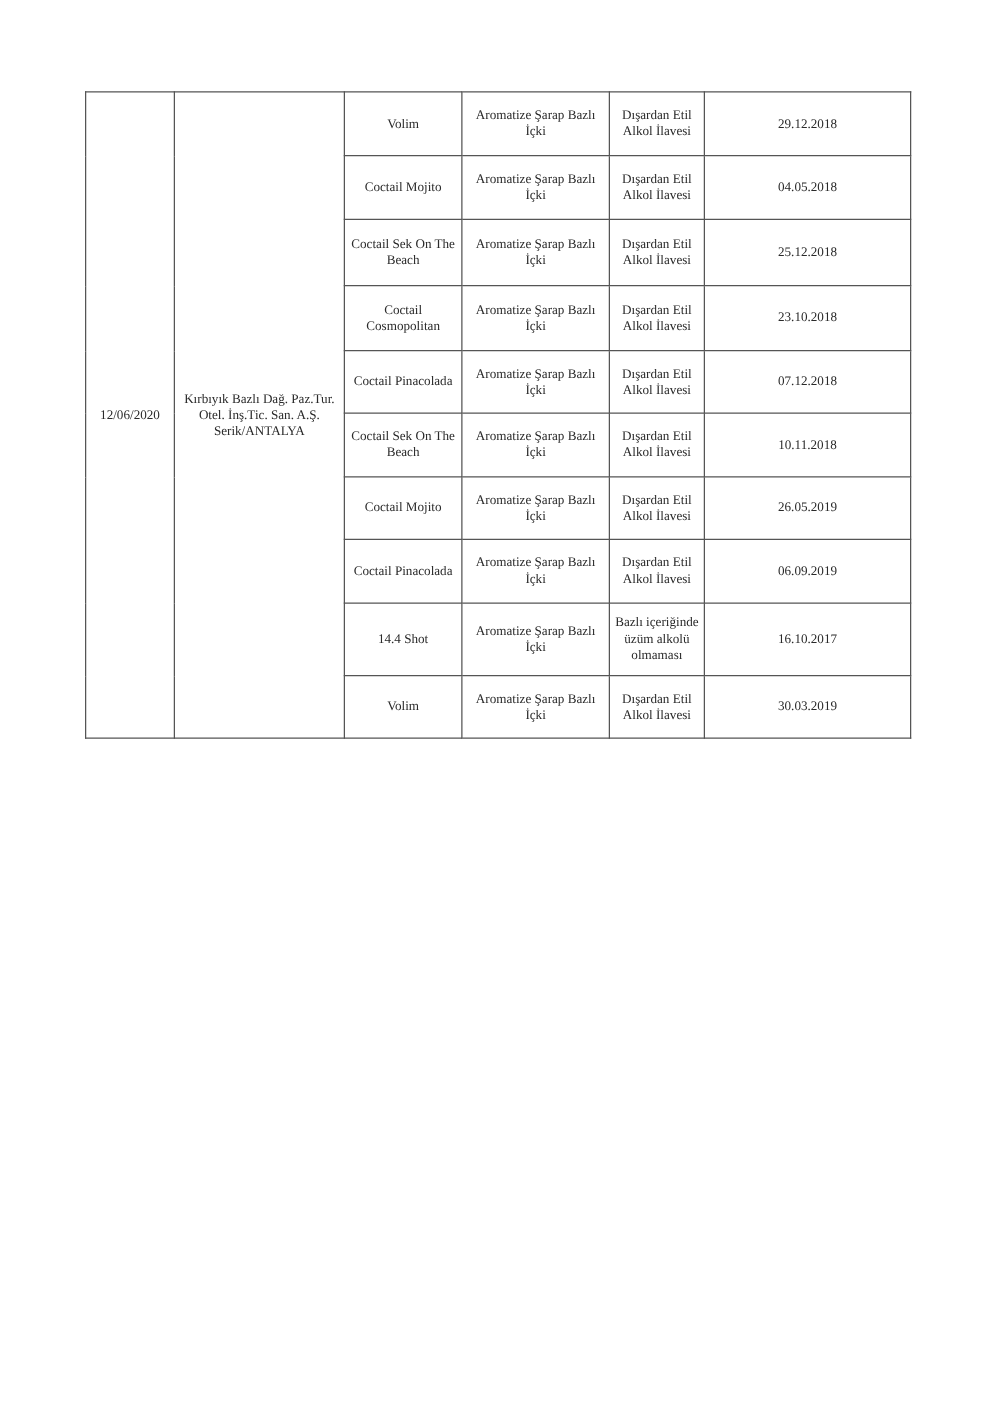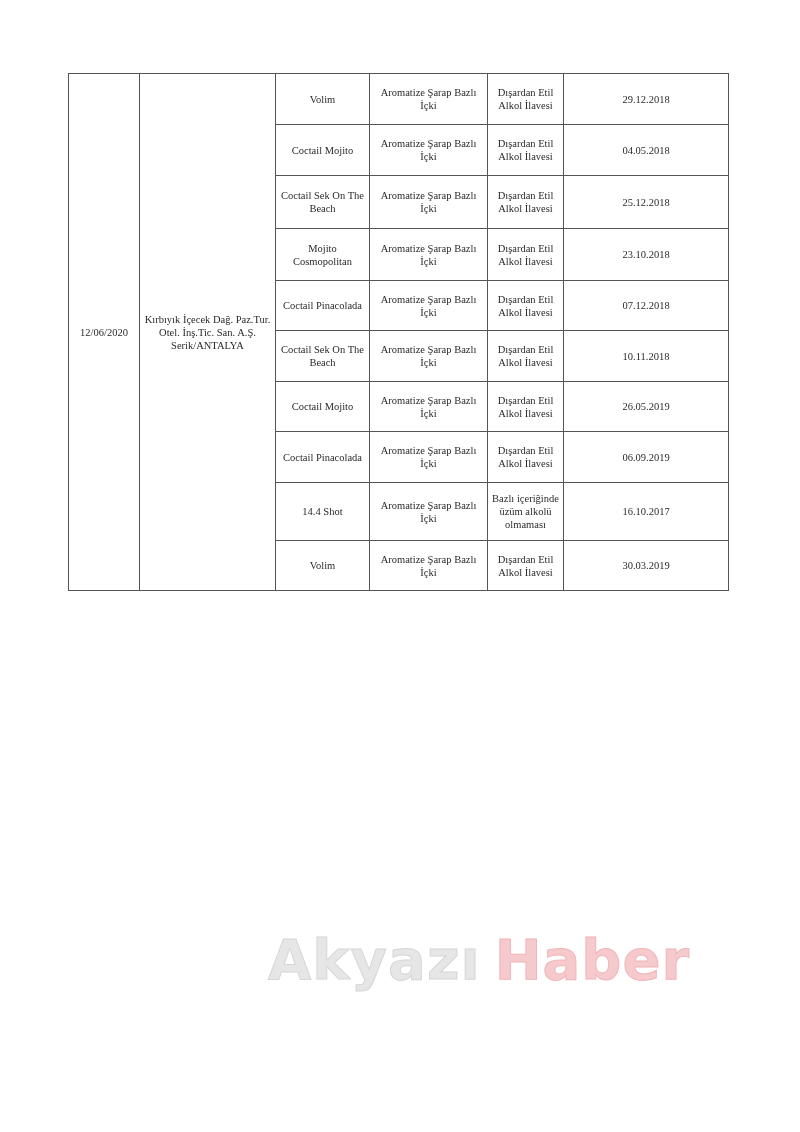--- a/index.html
+++ b/index.html
@@ -74,40 +74,40 @@
       <col class="c-date">
         <col class="c-company">
         <col class="c-product">
         <col class="c-type">
         <col class="c-reason">
         <col class="c-prod-date">
     </colgroup>
     <tbody>
       <tr style="height:51px">
         <td rowspan="10">12/06/2020</td>
-        <td rowspan="10">Kırbıyık İçecek Dağ. Paz.Tur. Otel. İnş.Tic. San. A.Ş. Serik/ANTALYA</td>
+        <td rowspan="10">Kırbıyık Bazlı Dağ. Paz.Tur. Otel. İnş.Tic. San. A.Ş. Serik/ANTALYA</td>
         <td>Volim</td>
         <td>Aromatize Şarap Bazlı İçki</td>
         <td>Dışardan Etil Alkol İlavesi</td>
         <td>29.12.2018</td>
       </tr>
       <tr style="height:51px">
         <td>Coctail Mojito</td>
         <td>Aromatize Şarap Bazlı İçki</td>
         <td>Dışardan Etil Alkol İlavesi</td>
         <td>04.05.2018</td>
       </tr>
       <tr style="height:53px">
         <td>Coctail Sek On The Beach</td>
         <td>Aromatize Şarap Bazlı İçki</td>
         <td>Dışardan Etil Alkol İlavesi</td>
         <td>25.12.2018</td>
       </tr>
       <tr style="height:52px">
-        <td>Mojito Cosmopolitan</td>
+        <td>Coctail Cosmopolitan</td>
         <td>Aromatize Şarap Bazlı İçki</td>
         <td>Dışardan Etil Alkol İlavesi</td>
         <td>23.10.2018</td>
       </tr>
       <tr style="height:50px">
         <td>Coctail Pinacolada</td>
         <td>Aromatize Şarap Bazlı İçki</td>
         <td>Dışardan Etil Alkol İlavesi</td>
         <td>07.12.2018</td>
       </tr>
@@ -137,16 +137,13 @@
       </tr>
       <tr style="height:50px">
         <td>Volim</td>
         <td>Aromatize Şarap Bazlı İçki</td>
         <td>Dışardan Etil Alkol İlavesi</td>
         <td>30.03.2019</td>
       </tr>
     </tbody>
   </table>
 
-  <div class="watermark">
-    <span class="wm-a">Akyazı</span><span class="wm-b">Haber</span>
-  </div>
 </div>
 
 </body></html>

